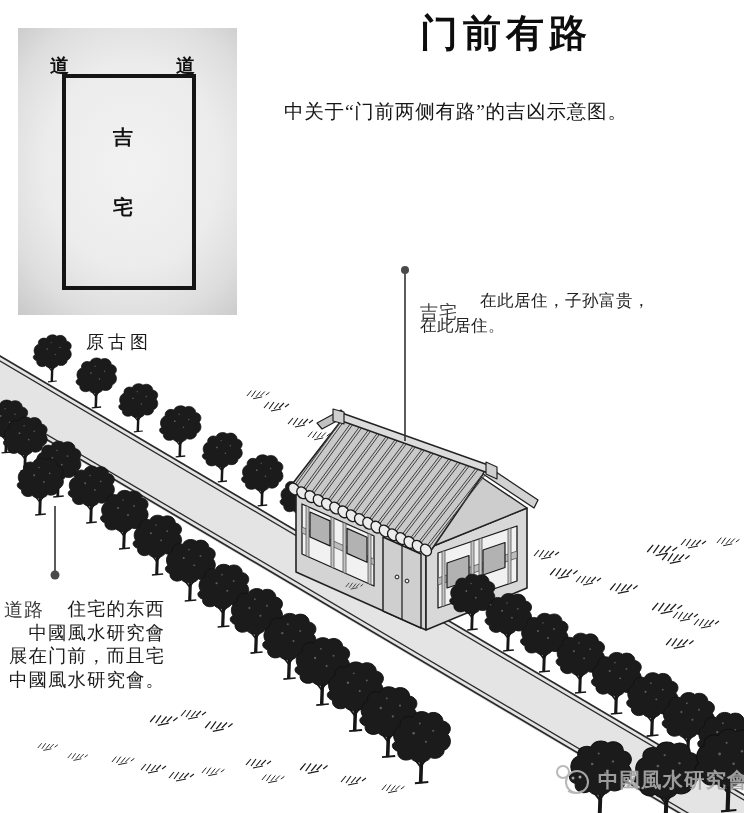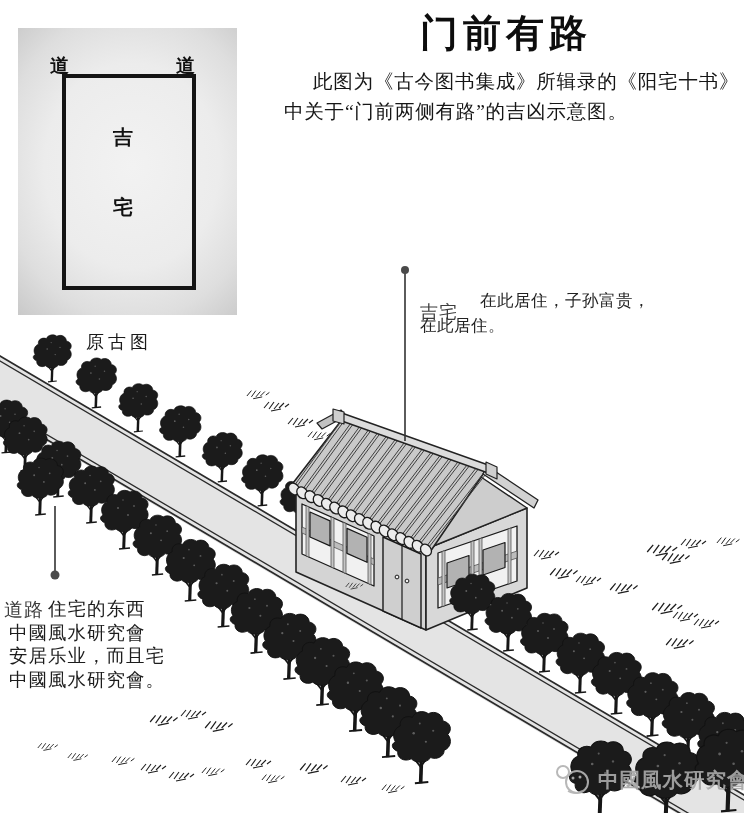--- a/index.html
+++ b/index.html
@@ -1,18 +1,18 @@
 <!DOCTYPE html>
 <html><head>
 <meta charset="utf-8">
 <style>
   html,body{margin:0;padding:0;background:#fff;}
   .stage{position:relative;width:744px;height:813px;background:#ffffff;overflow:hidden;
          font-family:"Liberation Serif","DejaVu Serif",serif;color:#1f1f1f;}
-  .abs{position:absolute;}
+  .abs{position:absolute;text-align:right;}
   .scene{position:absolute;left:0;top:0;z-index:0;}
   
   .paper{left:18px;top:28px;width:219px;height:287px;z-index:2;
          background:radial-gradient(95% 85% at 52% 48%, #f2f2f2 0%, #ececec 42%, #dedede 63%, #c9c9c9 82%, #b7b7b7 100%);}
   .paper .cal{position:absolute;font-weight:700;font-size:19px;color:#111;
               font-family:"Liberation Serif","DejaVu Serif",serif;}
   .paper .frame{position:absolute;left:44px;top:46px;width:126px;height:208px;
                 border:4px solid #141414;}
   .caption{left:86px;top:330px;font-size:18px;letter-spacing:4px;color:#1a1a1a;z-index:2;font-family:Liberation Serif, serif;}
   
@@ -252,32 +252,31 @@
   <div class="abs paper">
     <span class="cal" style="left:32px;top:25px;">道</span>
     <span class="cal" style="left:158px;top:25px;">道</span>
     <div class="frame"></div>
     <span class="cal" style="left:95px;top:96px;font-size:20px;">吉</span>
     <span class="cal" style="left:95px;top:166px;font-size:20px;">宅</span>
   </div>
   <div class="abs caption">原古图</div>
 
   <div class="abs title">门前有路</div>
-  <div class="abs intro intro1">此图为《古今图书集成》所辑录的《阳宅十书》</div>
   <div class="abs intro intro2">中关于“门前两侧有路”的吉凶示意图。</div>
 
   <div class="abs callout-label jz-label">吉宅</div>
   <div class="abs jz-desc jz-d1">在此居住，子孙富贵，</div>
   <div class="abs jz-desc jz-d2">在此居住。</div>
 
   <div class="abs callout-label dl-label">道路</div>
   <div class="abs dl-desc">
     <div class="indent">住宅的东西</div>
     <div>中國風水研究會</div>
-    <div>安居乐业，而且宅</div>
+    <div>展在门前，而且宅</div>
     <div>中國風水研究會。</div>
   </div>
 
   <div class="abs watermark">
     <svg width="42" height="40" viewBox="0 0 42 40">
       <circle cx="25" cy="22" r="11" fill="none" stroke="#b2b2b2" stroke-width="2"></circle>
       <circle cx="11" cy="12" r="6" fill="none" stroke="#b2b2b2" stroke-width="2"></circle>
       <circle cx="21" cy="18" r="1.5" fill="#b2b2b2"></circle>
       <circle cx="28" cy="17" r="1.5" fill="#b2b2b2"></circle>
       <path d="M16,31 q6,4 14,0" fill="none" stroke="#b2b2b2" stroke-width="1.6"></path>

